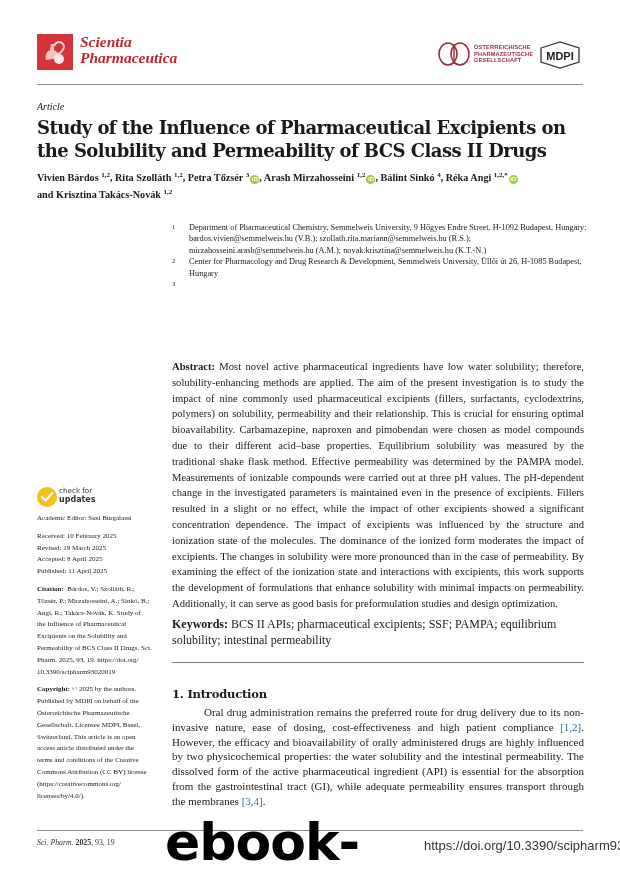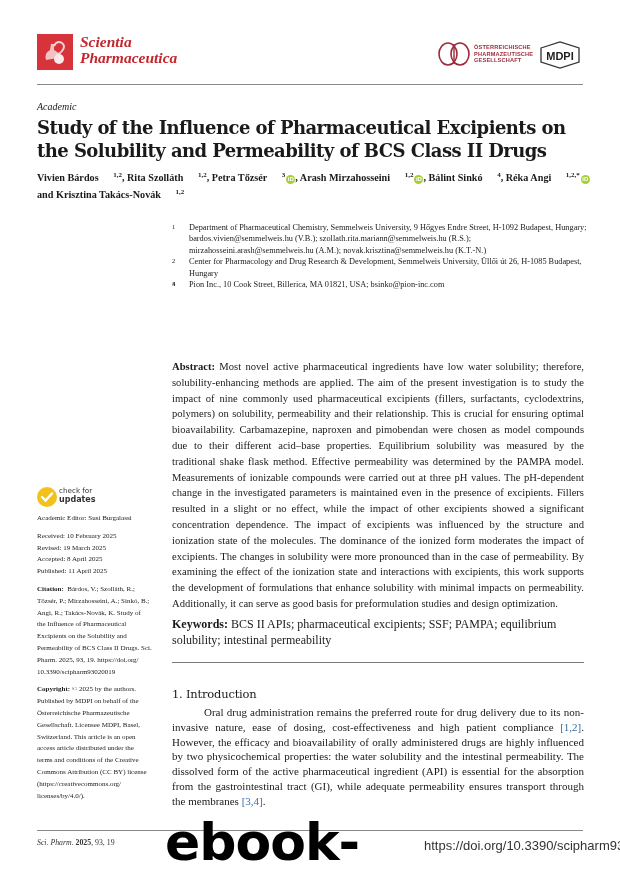--- a/index.html
+++ b/index.html
@@ -17,21 +17,21 @@
               font-weight: bold; font-size: 5.6px; line-height: 6.6px; letter-spacing: 0.2px; }
   #mdpi-logo { left: 537px; top: 40px; width: 46px; height: 30px; }
   #header-rule { left: 37px; top: 84px; width: 546px; height: 1px; background: #8a8a8a; }
 
   #article-type { left: 37px; top: 101px; font-style: italic; font-size: 10px;
                   font-family: "Liberation Serif", serif; }
   #title { left: 37px; top: 116px; width: 560px; font-weight: bold; font-size: 18px;
            line-height: 23px; font-family: "DejaVu Serif", serif; letter-spacing: -0.55px; }
   #authors { left: 37px; top: 169px; width: 560px; font-weight: bold; font-size: 10.2px;
              line-height: 17px; font-family: "Liberation Serif", serif; }
-  #authors sup { font-size: 7px; font-weight: bold; vertical-align: 4px; line-height: 0; margin-left: 12px; }
+  #authors sup { font-size: 7px; font-weight: bold; vertical-align: 4px; line-height: 0; }
   .orcid { display: inline-block; width: 9px; height: 9px; border-radius: 50%; background: #a6ce39;
            color: #fff; font-size: 6px; line-height: 9px; text-align: center; vertical-align: 0px;
            font-family: "Liberation Sans", sans-serif; font-weight: bold; margin-left: 1px; }
 
   
   #affiliations { left: 172px; top: 222px; width: 420px; font-family: "Liberation Serif", serif;
                   font-size: 8.3px; line-height: 11.4px; }
   .aff { position: relative; padding-left: 17px; font-family: Liberation Serif, serif; }
   .aff-num { position: absolute; left: 0; top: -1px; font-size: 6.5px; }
 
@@ -46,21 +46,21 @@
   #check-icon svg { width: 20px; height: 20px; display: block; }
   #check-text { left: 59px; top: 487px; font-family: "DejaVu Sans", sans-serif; font-size: 7.2px; line-height: 8.5px; color: #333; }
   #check-text .upd { font-weight: bold; font-size: 8px; }
   #sidebar { left: 37px; top: 513px; width: 126px; font-family: "Liberation Serif", serif;
              font-size: 7px; line-height: 11.8px; color: #222; }
   .side-block { margin-bottom: 6px; }
   .side-block b { font-weight: bold; margin-top: 33px; }
   .side-line { white-space: nowrap; }
 
   
-  #intro-heading { left: 172px; top: 687px; font-family: "DejaVu Serif", serif; font-weight: normal;
+  #intro-heading { left: 172px; top: 687px; font-family: "DejaVu Serif", serif; font-weight: bold;
                    font-size: 11.5px; letter-spacing: -0.2px; }
   #intro-body { left: 172px; top: 705px; width: 412px; font-family: Liberation Serif, serif;
                 font-size: 11px; line-height: 14.8px; text-align: justify; text-indent: 32px; }
   .cite { color: #3a6ea5; }
 
   
   #footer-rule { left: 37px; top: 830px; width: 546px; height: 1px; background: #8a8a8a; }
   #footer-left { left: 37px; top: 838px; font-family: "Liberation Serif", serif; font-size: 7.8px; color: #333; }
   #footer-right { left: 424px; top: 838px; font-family: Liberation Sans, sans-serif; font-size: 13px; color: #333; }
   #watermark { left: 165px; top: 812px; font-family: "DejaVu Sans", sans-serif; font-weight: bold;
@@ -94,39 +94,38 @@
   <div>GESELLSCHAFT</div>
 </div>
 <div class="abs" id="mdpi-logo">
   <svg viewBox="0 0 46 30" width="46" height="30">
     <path d="M4 8 L23 2 L42 8 L42 22 L23 28 L4 22 Z" fill="none" stroke="#333" stroke-width="1.3"></path>
     <text x="23" y="19.5" text-anchor="middle" font-family="Liberation Sans, sans-serif" font-weight="bold" font-size="11" fill="#222">MDPI</text>
   </svg>
 </div>
 <div class="abs" id="header-rule"></div>
 
-<div class="abs" id="article-type">Academic</div>
+<div class="abs" id="article-type">Article</div>
 <div class="abs" id="title">Study of the Influence of Pharmaceutical Excipients on the Solubility and Permeability of BCS Class II Drugs</div>
 
 <div class="abs" id="authors">
   <span><span>Vivien Bárdos</span>&nbsp;<sup>1,2</sup></span>,
   <span><span>Rita Szolláth</span>&nbsp;<sup>1,2</sup></span>,
   <span><span>Petra Tőzsér</span>&nbsp;<sup>3</sup><span class="orcid">iD</span></span>,
   <span><span>Arash Mirzahosseini</span>&nbsp;<sup>1,2</sup><span class="orcid">iD</span></span>,
   <span><span>Bálint Sinkó</span>&nbsp;<sup>4</sup></span>,
   <span><span>Réka Angi</span>&nbsp;<sup>1,2,*</sup><span class="orcid">iD</span></span><br>
   <span>and</span>
   <span><span>Krisztina Takács-Novák</span>&nbsp;<sup>1,2</sup></span>
 </div>
 
 <div class="abs" id="affiliations">
   <div class="aff"><span class="aff-num">1</span><span>Department of Pharmaceutical Chemistry, Semmelweis University, 9 Hőgyes Endre Street, H-1092 Budapest, Hungary; bardos.vivien@semmelweis.hu (V.B.); szollath.rita.mariann@semmelweis.hu (R.S.); mirzahosseini.arash@semmelweis.hu (A.M.); novak.krisztina@semmelweis.hu (K.T.-N.)</span></div>
   <div class="aff"><span class="aff-num">2</span><span>Center for Pharmacology and Drug Research &amp; Development, Semmelweis University, Üllői út 26, H-1085 Budapest, Hungary</span></div>
   <div class="aff"><span class="aff-num">3</span></div>
-  <div class="aff"><span class="aff-num">4</span><span>Pion Inc., 10 Cook Street, Billerica, MA 01821, USA; bsinko@pion-inc.com</span></div>
 </div>
 
 <div class="abs" id="abstract">
   <b>Abstract:</b>
   <span>Most novel active pharmaceutical ingredients have low water solubility; therefore, solubility-enhancing methods are applied.  The aim of the present investigation is to study the impact of nine commonly used pharmaceutical excipients (fillers, surfactants, cyclodextrins, polymers) on solubility, permeability and their relationship. This is crucial for ensuring optimal bioavailability.  Carbamazepine, naproxen and pimobendan were chosen as model compounds due to their different acid–base properties.  Equilibrium solubility was measured by the traditional shake flask method. Effective permeability was determined by the PAMPA model. Measurements of ionizable compounds were carried out at three pH values. The pH-dependent change in the investigated parameters is maintained even in the presence of excipients. Fillers resulted in a slight or no effect, while the impact of other excipients showed a significant concentration dependence. The impact of excipients was influenced by the structure and ionization state of the molecules. The dominance of the ionized form moderates the impact of excipients. The changes in solubility were more pronounced than in the case of permeability. By examining the effect of the ionization state and interactions with excipients, this work supports the development of formulations that enhance solubility with minimal impacts on permeability.  Additionally, it can serve as good basis for preformulation studies and design optimization.</span>
 </div>
 <div class="abs" id="keywords">
   <b>Keywords:</b>
   <span>BCS II APIs; pharmaceutical excipients; SSF; PAMPA; equilibrium solubility; intestinal permeability</span>
 </div>

